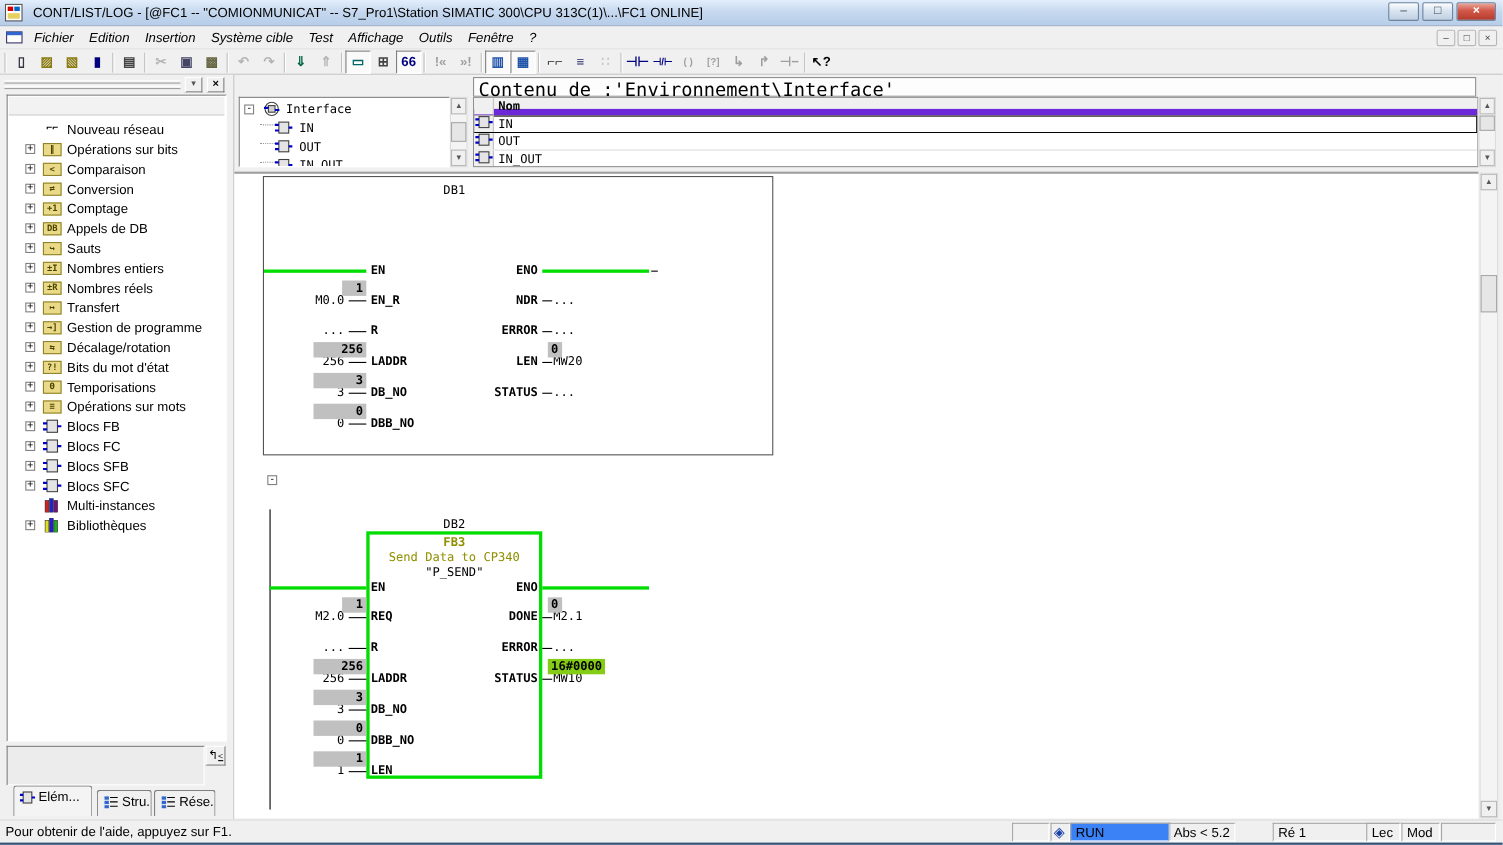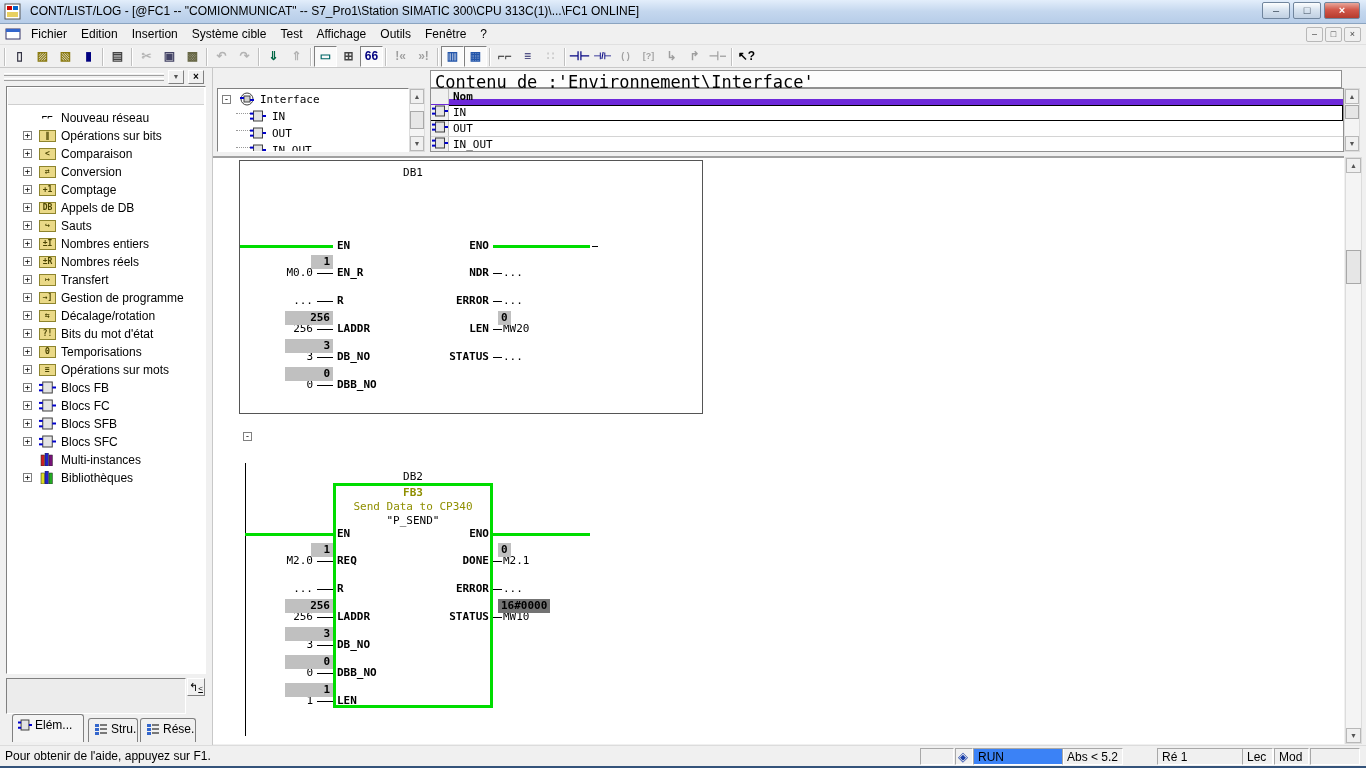--- a/index.html
+++ b/index.html
@@ -12,21 +12,21 @@
   
   #titlebar { left:0; top:0; width:1366px; height:24px;
     background:linear-gradient(#e3eefb,#c4d7ee 50%,#b7cde8); border-bottom:1px solid #8ba4c0; }
   #title-text { position:absolute; left:24px; top:3px; padding:1px 6px; font-size:12px; white-space:nowrap; }
   .cap-btn { position:absolute; top:2px; height:17px; border:1px solid #70859d; border-radius:2px;
     background:linear-gradient(#fdfefe,#d9e4f0 45%,#c0d0e2); text-align:center; line-height:15px;
     font-size:11px; color:#3b4a5a; }
   .cap-close { background:linear-gradient(#e8a79b,#d2584a 45%,#b53b2d); color:#fff; font-weight:bold; }
   
   #menubar { left:0; top:24px; width:1366px; height:21px; background:#f0f0f0; border-bottom:1px solid #e0e0e0; }
-  .menu-item { display:inline-block; padding:3px 7px; height:36px; }
+  .menu-item { display:inline-block; padding:3px 7px; height:36px;font-style:italic; }
   .mdi-btn { position:absolute; top:3px; width:17px; height:15px; background:#f0f0f0;
     border:1px solid #b8b8b8; border-radius:2px; font-size:9px; line-height:13px; text-align:center; color:#444; }
   
   #toolbar { left:0; top:45px; width:1366px; height:23px; background:#f0f0f0; border-bottom:1px solid #c8c8c8; }
   .tb-btn { display:inline-block; vertical-align:top; width:23px; height:21px; margin-top:1px; text-align:center;
     line-height:20px; font-size:12px; color:#123; }
   .tb-btn.disabled { opacity:.35; filter:grayscale(1); }
   .tb-btn.pressed { border:1px solid; border-color:#808080 #fff #fff #808080; background:#fafafa; line-height:18px; }
   .tb-sep { display:inline-block; vertical-align:top; width:2px; height:18px; margin:3px 2px 0 2px;
     border-left:1px solid #c0c0c0; border-right:1px solid #fff; }
@@ -444,21 +444,21 @@
       <span class="pinlbl" style="left: 120px; top: 396px; width: 156px; text-align: right;">DONE</span>
       <div class="tick" style="left: 280px; top: 403px; width: 9px;"></div>
       <div class="operand" style="left: 290px; top: 396px;">M2.1</div>
       <div class="valbox" style="left: 285px; top: 385px; background: rgb(192, 192, 192);">0</div>
       <span class="pinlbl" style="left: 120px; top: 424px; width: 156px; text-align: right;">ERROR</span>
       <div class="tick" style="left: 280px; top: 431px; width: 9px;"></div>
       <div class="operand" style="left: 290px; top: 424px;">...</div>
       <span class="pinlbl" style="left: 120px; top: 452px; width: 156px; text-align: right;">STATUS</span>
       <div class="tick" style="left: 280px; top: 459px; width: 9px;"></div>
       <div class="operand" style="left: 290px; top: 452px;">MW10</div>
-      <div class="valbox" style="left: 285px; top: 441px; background: #737373;">16#0000</div>
+      <div class="valbox" style="left: 285px; top: 441px; background: #84cc16;">16#0000</div>
     </div>
   </div>
 <div id="ed-scroll"></div>
 
 <div id="statusbar" class="abs">
   <span class="abs" style="left:5px;top:3px;">Pour obtenir de l'aide, appuyez sur F1.</span>
   <div id="st-cells">
       <div class="st-cell" style="left: 920px; width: 34px;"></div>
       <div class="st-cell" style="left: 955px; width: 18px; color: rgb(26, 63, 168); padding: 0px 2px; font-size: 13px;">◈</div>
       <div class="st-cell" style="left: 973px; width: 91px; background: #3b82f6;">RUN</div>

